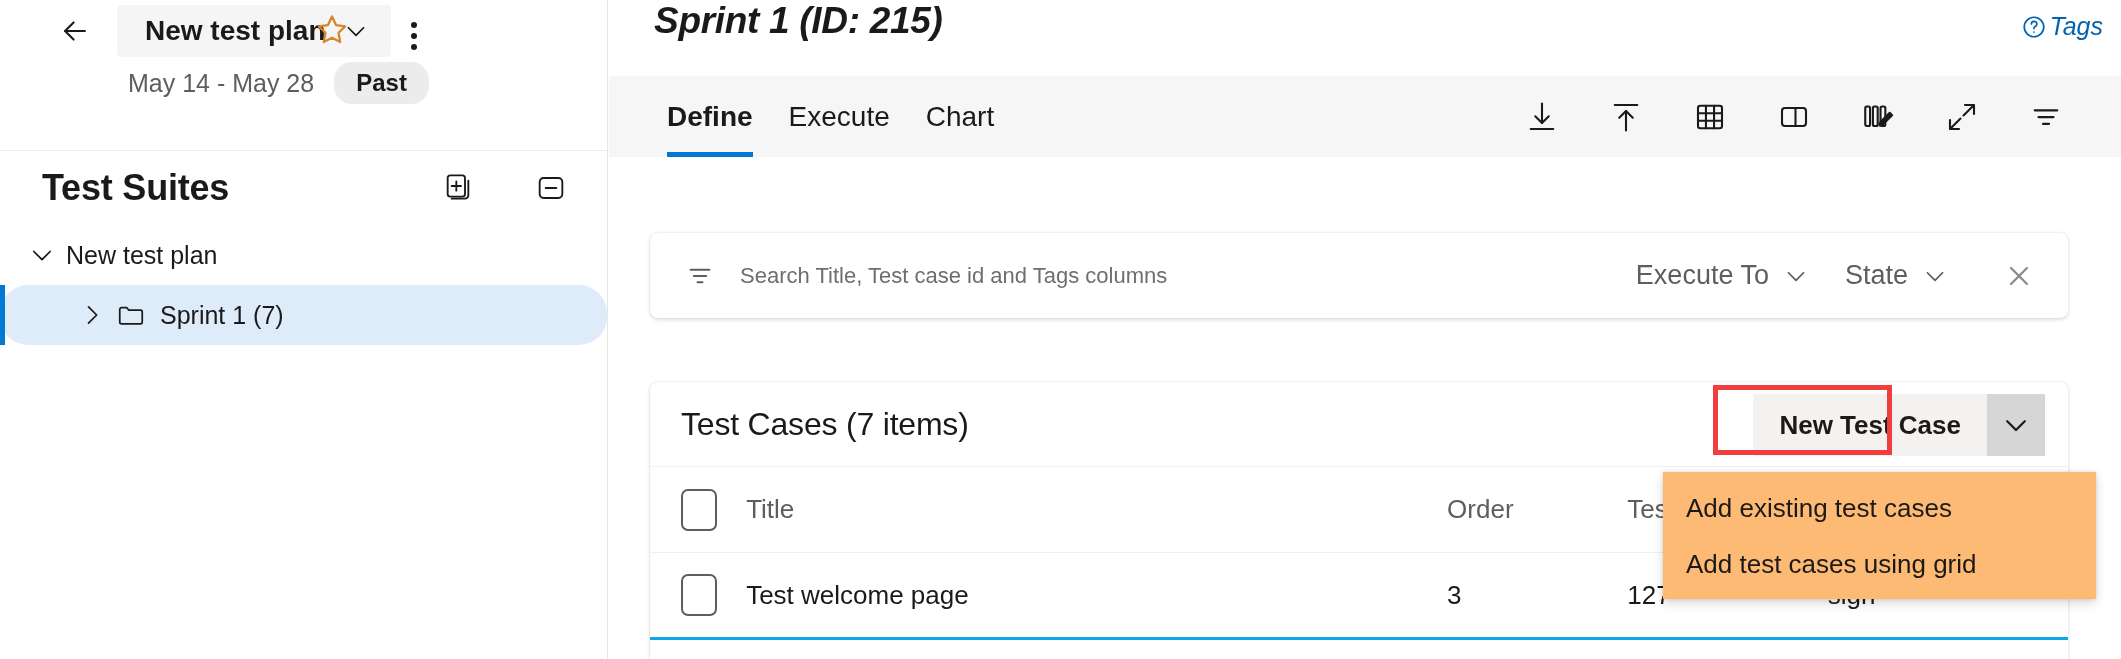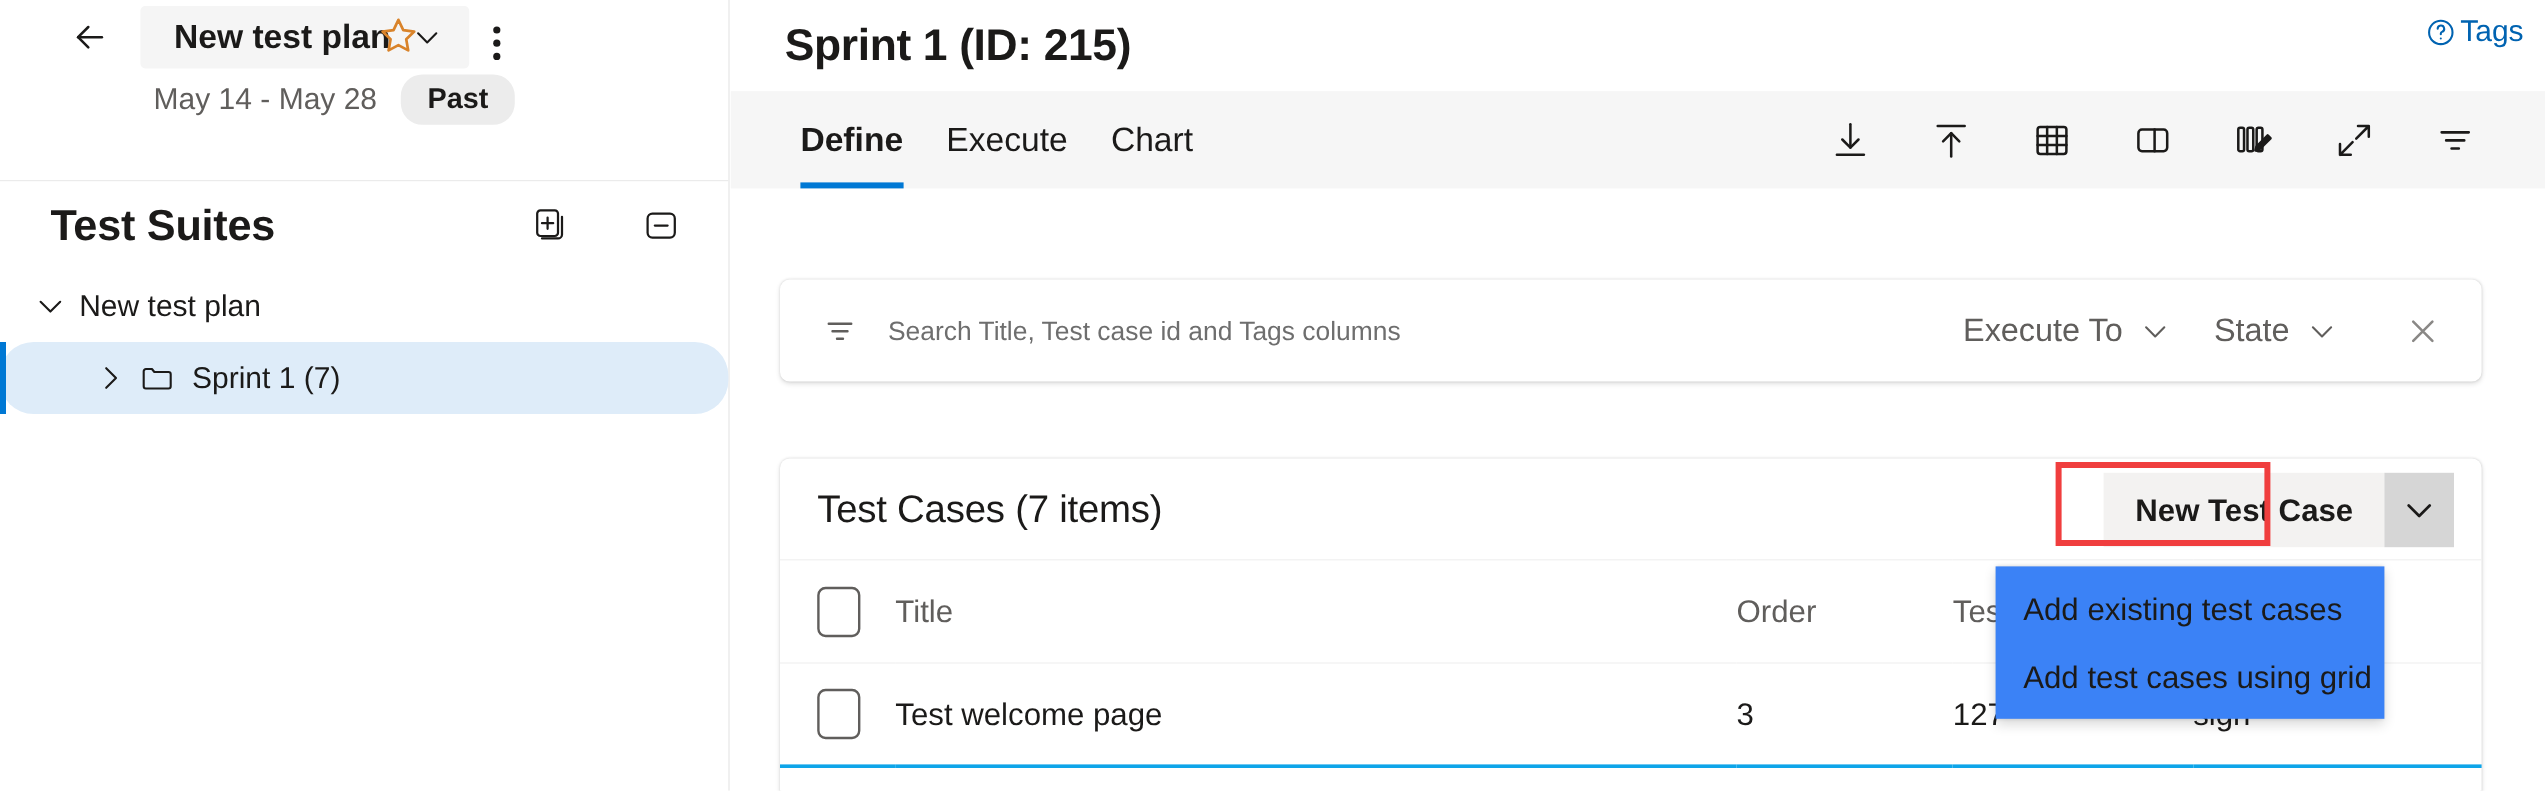--- a/index.html
+++ b/index.html
@@ -104,21 +104,21 @@
   }
   .tree-row.level1.selected .tree-label { margin-left: 8px; }
 
   
   #main-panel {
     position: absolute; left: 609px; top: 0; right: 0; bottom: 0;
     background: #ffffff;
   }
   #main-title-bar {
     position: relative; height: 76px;
-    display: flex; align-items: center;
+    display: flex;  font-style: italic;
   }
   #main-title {
     margin-left: 45px;
     font-size: 37px; font-weight: 600; color: #1b1a19; letter-spacing: -0.3px;
   }
   #help-link {
     position: absolute; right: 18px; top: 12px;
     display: flex; align-items: center; gap: 3px;
     color: #0063b1; font-size: 25px; cursor: pointer;
   }
@@ -256,22 +256,22 @@
   .col-state   { width: 240px; }
   .cbx {
     width: 36px; height: 42px; border: 2px solid #605e5c; border-radius: 7px;
     background: #fff; cursor: pointer; display: block;
   }
 
   
   #dropdown-menu {
     position: absolute;
     left: 1663px; top: 472px;
-    width: 324px; height: 127px;
-    background: #3b82f6;
+    width: 433px; height: 127px;
+    background: #fdba74;
     box-shadow: 0 4px 10px rgba(0,0,0,.16), 0 0 3px rgba(0,0,0,.12);
     z-index: 50;
     padding: 8px 0;
   }
   .menu-item {
     height: 56px;
     display: flex; align-items: center;
     padding-left: 23px;
     font-size: 26px; color: #1b1a19;
     cursor: pointer; white-space: nowrap;

